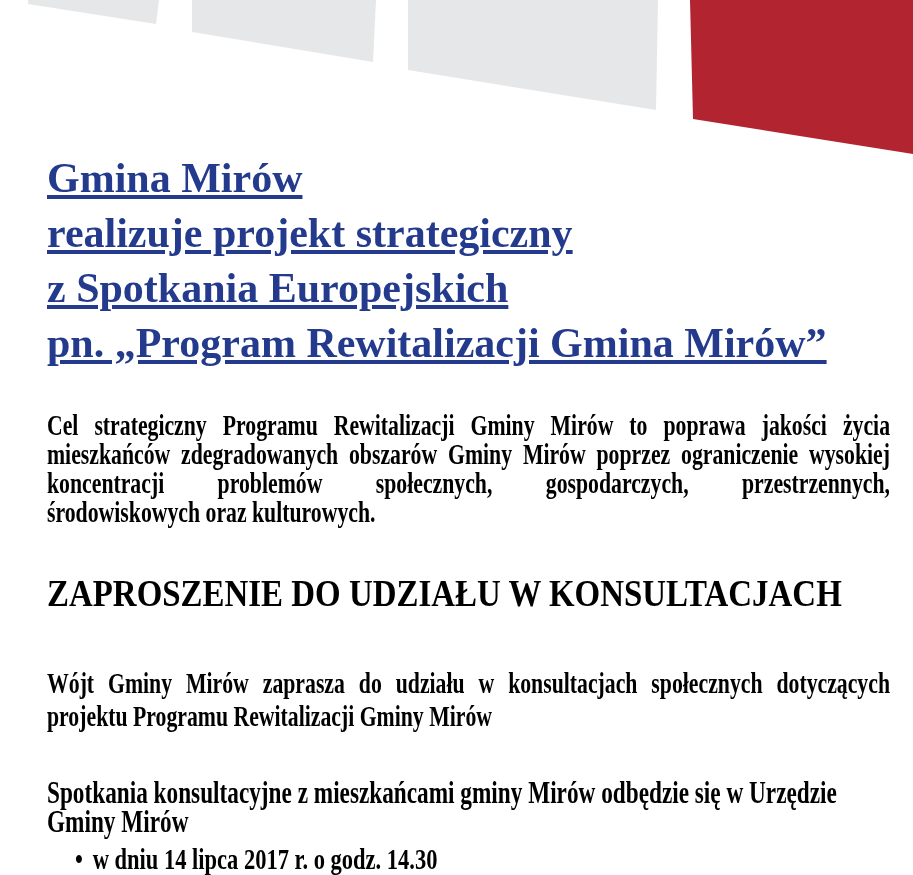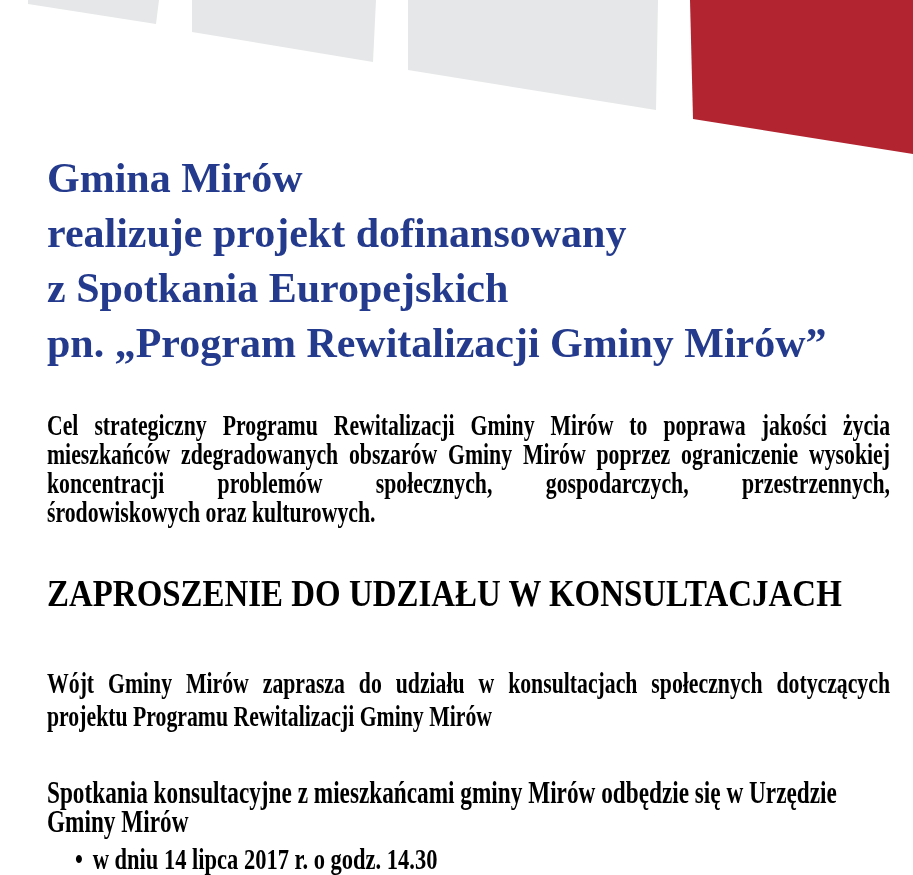--- a/index.html
+++ b/index.html
@@ -25,20 +25,21 @@
   .title {
     position: absolute;
     left: 47px;
     top: 151px;
     margin: 0;
     font-size: 42px;
     line-height: 55px;
     font-weight: bold;
     color: var(--title-blue, #243b8d);
     white-space: nowrap;
+    text-decoration: underline;
   }
   .block {
     position: absolute;
     left: 47px;
     color: var(--body-black, #000000);
   }
   .inner {
     transform: scaleX(0.75);
     transform-origin: 0 0;
     width: 1124px;
@@ -77,23 +78,23 @@
 
   <svg class="flag" width="913" height="160" viewBox="0 0 913 160" aria-hidden="true">
     <polygon points="28,0 159,0 156,24 28,4" fill="#e6e7e8"></polygon>
     <polygon points="192,0 376,0 373,62 192,32" fill="#e6e7e8"></polygon>
     <polygon points="408,0 658,0 656,110 408,70" fill="#e6e7e8"></polygon>
     <polygon points="690,0 913,0 913,154 693,119" fill="#b22430"></polygon>
   </svg>
 
   <h1 class="title">
     <div class="title-line">Gmina Mirów</div>
-    <div class="title-line">realizuje projekt dofinansowany</div>
+    <div class="title-line">realizuje projekt strategiczny</div>
     <div class="title-line">z Spotkania Europejskich</div>
-    <div class="title-line">pn. „Program Rewitalizacji Gminy Mirów”</div>
+    <div class="title-line">pn. „Program Rewitalizacji Gmina Mirów”</div>
   </h1>
 
   <div class="block" id="strategic-goal">
     <div class="inner body-text">
       <div class="jline">Cel strategiczny Programu Rewitalizacji Gminy Mirów to poprawa jakości życia</div>
       <div class="jline">mieszkańców zdegradowanych obszarów Gminy Mirów poprzez ograniczenie wysokiej</div>
       <div class="jline">koncentracji problemów społecznych, gospodarczych, przestrzennych,</div>
       <div>środowiskowych oraz kulturowych.</div>
     </div>
   </div>

